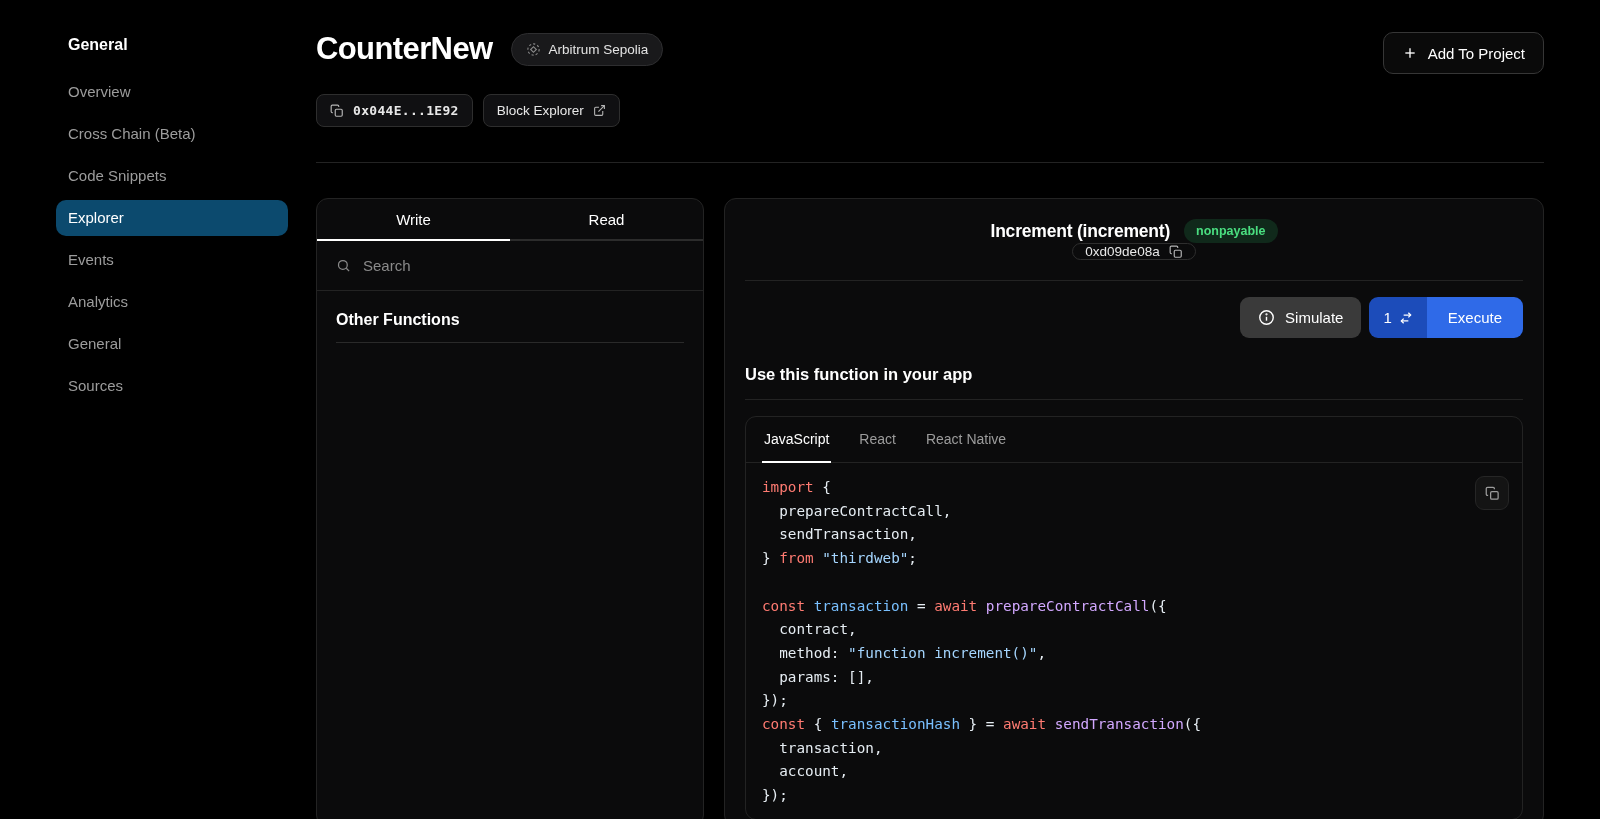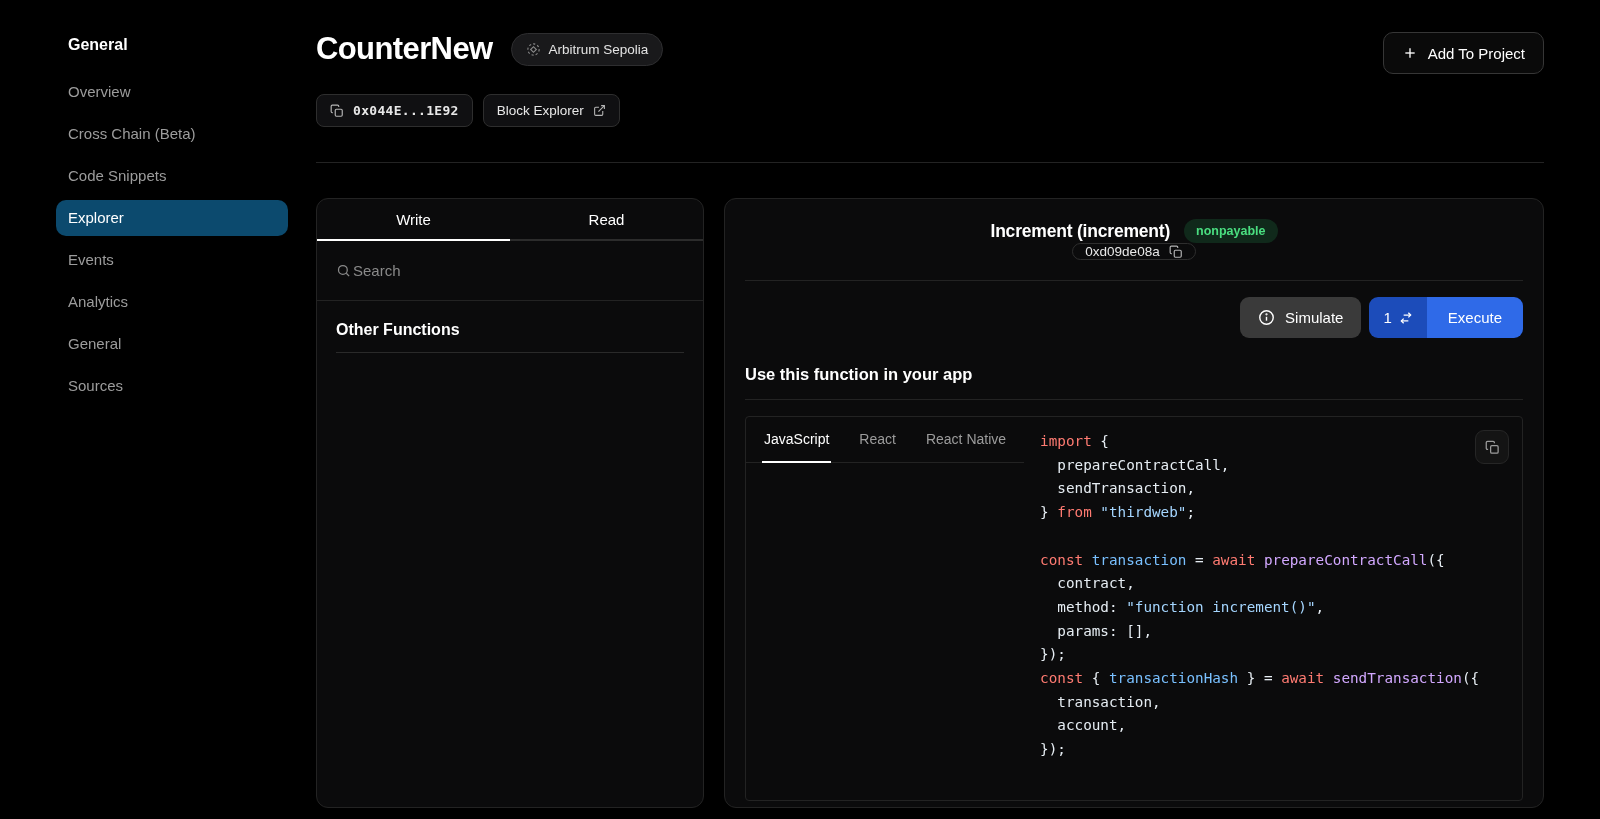--- a/index.html
+++ b/index.html
@@ -55,21 +55,21 @@
     width: 388px; flex-shrink: 0; border: 1px solid #232323; border-radius: 12px;
     background: #0b0b0c; display: flex; flex-direction: column; overflow: hidden;
   }
   .fn-tabs { display: flex; height: 42px; flex-shrink: 0; }
   .fn-tab {
     flex: 1; display: flex; align-items: center; justify-content: center;
     font-size: 15px; font-weight: 500; color: #ffffff;
     border-bottom: 2px solid #2c2c2c; cursor: pointer;
   }
   .fn-tab.active { color: #fff; border-bottom-color: #fff; }
-  .search-row { height: 60px; display: flex; align-items: center; padding: 0 19px; border-bottom: 1px solid #232323; color: #8a8a8a; flex-shrink: 0; }
+  .search-row { height: 50px; display: flex; align-items: center; gap: 10px; padding: 0 19px; border-bottom: 1px solid #232323; color: #8a8a8a; flex-shrink: 0; }
   .search-row input { background: transparent; border: none; outline: none; color: #e6e6e6; font-size: 15px; flex: 1; font-family: "Liberation Sans", sans-serif; }
   .search-row input::placeholder { color: #8a8a8a; }
   .fn-section { padding: 20px 19px; }
   .fn-section-title { font-size: 16px; font-weight: 700; padding-bottom: 13px; border-bottom: 1px solid #2a2a2a; }
   .fn-list { margin-top: 10px; font-family: "DejaVu Sans Mono", monospace; font-size: 15px; }
   .fn-item { height: 33px; line-height: 33px; color: #9d9d9d; cursor: pointer; }
   .fn-item.active { color: #fff; }
 
   
   .detail-card {
@@ -93,22 +93,22 @@
     background: #3a3a3a; border: none; border-radius: 9px; color: #fff;
     font-size: 15px; font-weight: 500; display: flex; align-items: center; gap: 10px;
     padding: 0 18px; height: 41px;
   }
   .execute-split { display: flex; border-radius: 9px; overflow: hidden; height: 41px; }
   .exec-count { background: var(--accent-dark); color: #fff; border: none; display: flex; align-items: center; gap: 7px; padding: 0 14px; font-size: 15px; }
   .exec-btn { background: var(--accent); color: #fff; border: none; padding: 0 21px; font-size: 15px; font-weight: 500; }
   .usage-heading { font-size: 16.5px; font-weight: 700; margin: 27px 0 0; padding-bottom: 15px; border-bottom: 1px solid #232323; }
 
   .code-card {
-    margin-top: 16px; border: 1px solid #232323; border-radius: 4px; background: #0b0b0c;
-    flex: 1; display: flex; flex-direction: row; min-height: 0; overflow: hidden;
+    margin-top: 16px; border: 1px solid #232323; border-radius: 11px; background: #0b0b0c;
+    flex: 1; display: flex; flex-direction: column; min-height: 0; overflow: hidden;
   }
   .code-tabs { display: flex; gap: 26px; padding: 0 16px; height: 46px; flex-shrink: 0; border-bottom: 1px solid #232323; }
   .code-tab { display: flex; align-items: center; font-size: 14px; color: #9c9c9c; border-bottom: 2px solid transparent; margin-bottom: -1px; padding: 0 2px; cursor: pointer; }
   .code-tab.active { color: #fff; border-bottom-color: #fff; font-weight: 500; }
   .code-body { position: relative; flex: 1; padding: 13px 16px; overflow: hidden; }
   .code-copy {
     position: absolute; top: 13px; right: 13px; width: 34px; height: 34px;
     border-radius: 9px; background: #141414; border: 1px solid #262626; color: #9c9c9c;
     display: flex; align-items: center; justify-content: center;
   }

